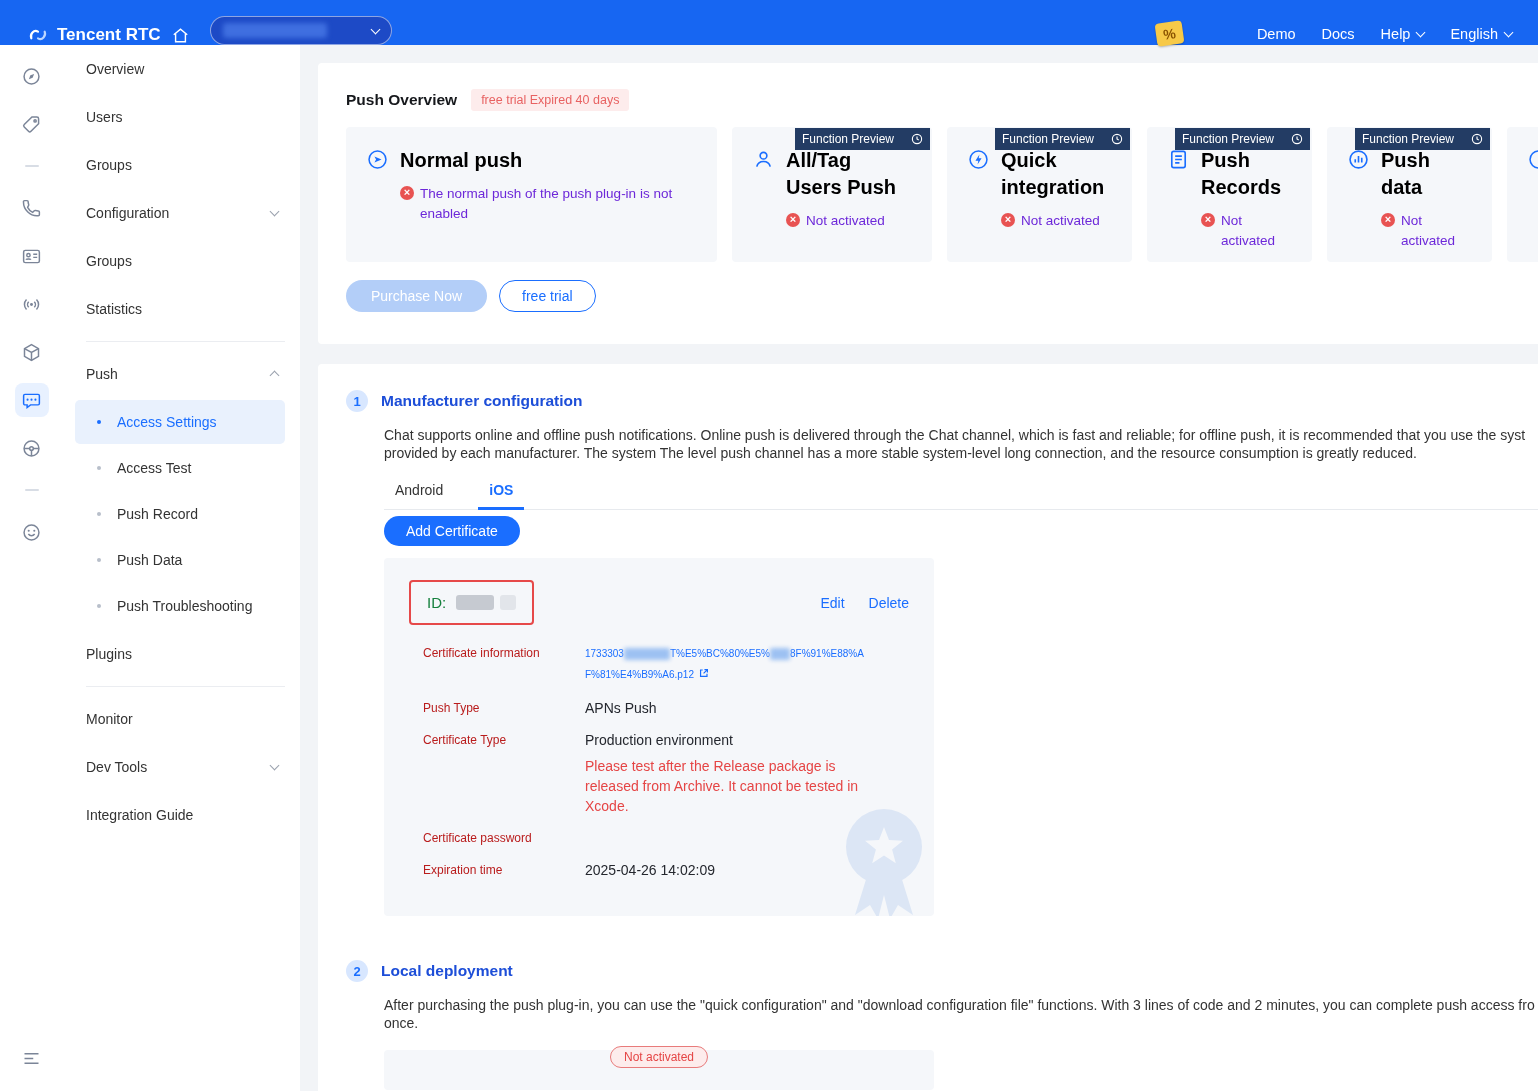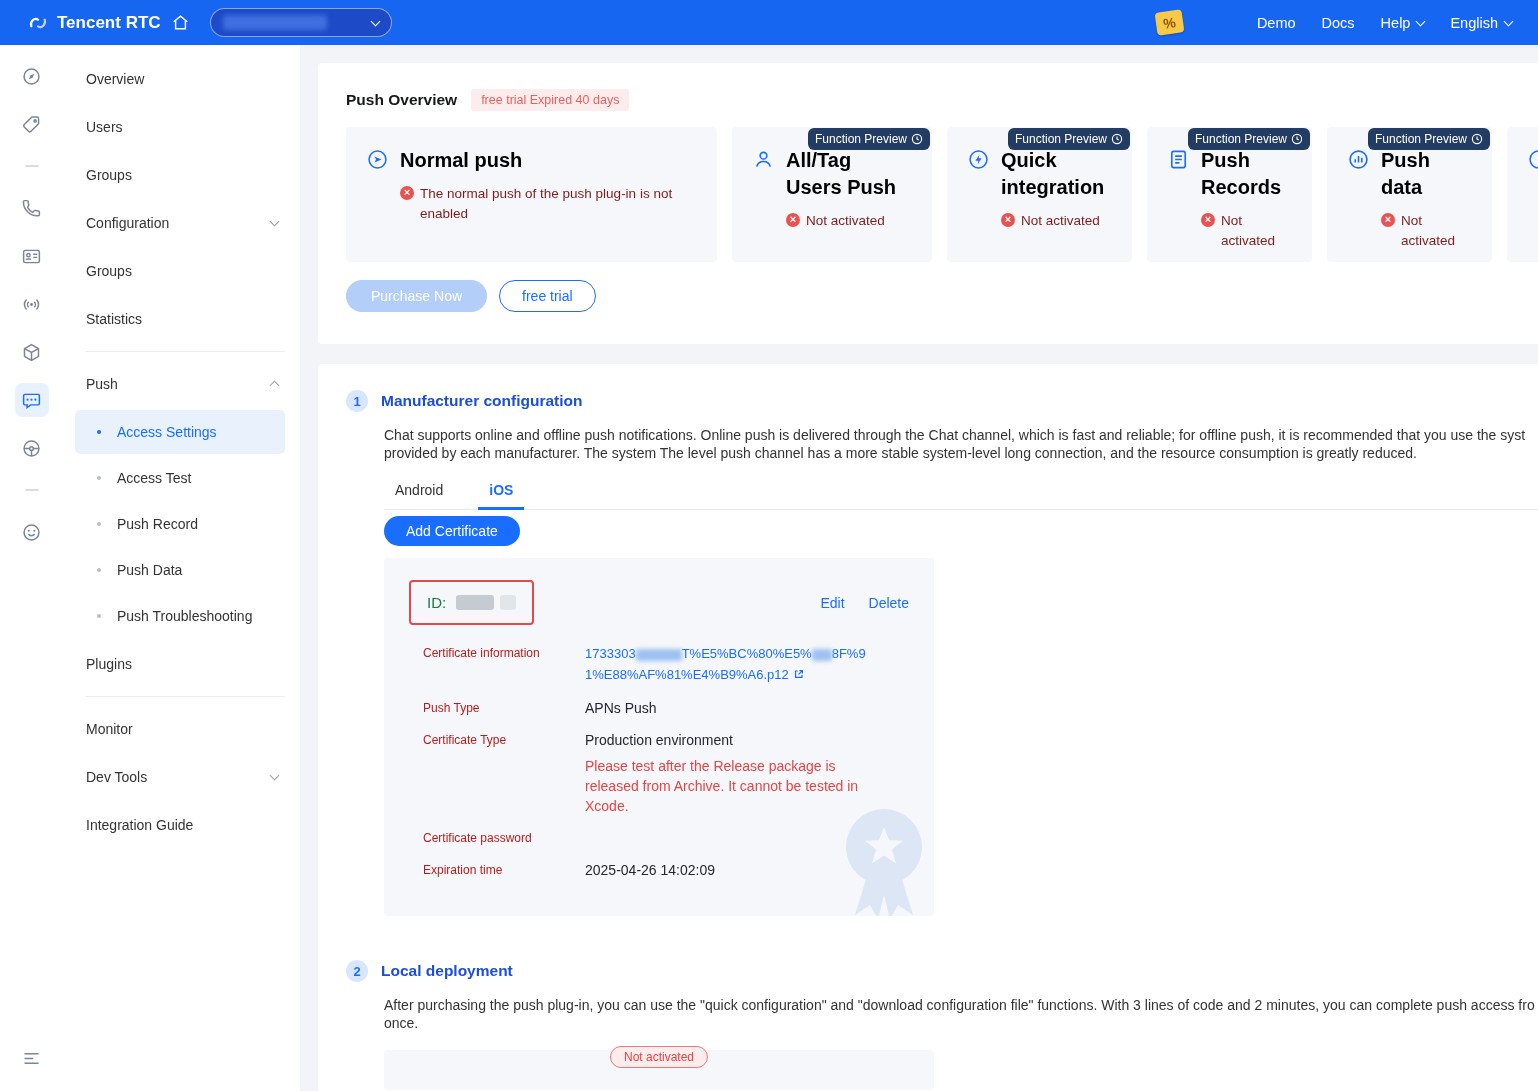--- a/index.html
+++ b/index.html
@@ -1,20 +1,20 @@
 <!DOCTYPE html>
 <html><head>
 <meta charset="utf-8">
 <style>
 *{box-sizing:border-box;margin:0;padding:0}
 html,body{width:1538px;height:1091px;overflow:hidden}
 body{font-family:"Liberation Sans",sans-serif;background:#f2f4f7;color:#1f2329;font-size:14px}
 
 
-.topbar{height:45px;background:#1766f2;display:flex;align-items:center;padding:0 26px 0 28px;color:#fff}
+.topbar{height:45px;background:#1766f2;display:flex;align-items:flex-end;padding:0 26px 0 28px;color:#fff}
 .brand{display:flex;align-items:center;gap:9px;font-size:17px;font-weight:bold;cursor:pointer}
 .brand svg{display:block}
 .home-btn{margin-left:10px;cursor:pointer;display:flex}
 .app-select{margin-left:20px;width:182px;height:29px;border-radius:15px;background:#1d4ac6;border:1px solid rgba(255,255,255,.5);display:flex;align-items:center;justify-content:space-between;padding:0 12px;cursor:pointer}
 .blur-blob{display:inline-block;border-radius:3px;filter:blur(2.5px)}
 .topnav{margin-left:auto;display:flex;align-items:center;gap:26px;font-size:14.5px}
 .topnav .link{cursor:pointer;display:flex;align-items:center;gap:7px}
 .coupon{width:27px;height:23px;background:#f7c948;border-radius:4px;transform:rotate(-8deg);color:#8a5200;font-weight:bold;font-size:14px;display:flex;align-items:center;justify-content:center;margin-right:48px;cursor:pointer;box-shadow:0 1px 2px rgba(0,0,0,.25)}
 .chev{display:inline-block;width:7px;height:7px;border-right:1.6px solid currentColor;border-bottom:1.6px solid currentColor;transform:rotate(45deg);margin-top:-3px}
 .chev.up{transform:rotate(-135deg);margin-top:3px}
@@ -23,21 +23,21 @@
 .frame{display:flex;height:1046px}
 
 
 .rail{width:63px;background:#fff;display:flex;flex-direction:column;align-items:center;padding:14px 0 16px;flex:0 0 auto}
 .rail-icon{width:34px;height:34px;display:flex;align-items:center;justify-content:center;border-radius:8px;color:#7b8598;margin-bottom:14px;cursor:pointer}
 .rail-icon.active{background:#e8f1ff;color:#1a6eff}
 .rail-dash{width:14px;height:2px;background:#d8dde5;border-radius:1px;margin:10px 0 24px}
 .rail-bottom{margin-top:auto;margin-bottom:0}
 
 
-.sidebar{width:237px;background:#fff;padding-top:10px;flex:0 0 auto}
+.sidebar{width:237px;background:#fff;flex:0 0 auto}
 .side-item{height:48px;display:flex;align-items:center;justify-content:space-between;padding:0 22px 0 23px;font-size:14px;color:#333;cursor:pointer}
 .side-item .chev{color:#9aa1ad}
 .side-sub{height:44px;margin:2px 15px 2px 12px;border-radius:5px;display:flex;align-items:center;padding-left:22px;gap:16px;color:#333;cursor:pointer}
 .side-sub .dot{width:4px;height:4px;border-radius:50%;background:#b8bfca;flex:0 0 auto}
 .side-sub.active{background:#e9f1fd;color:#1a6eff}
 .side-sub.active .dot{background:#1a6eff}
 .side-div{height:1px;background:#ebedf1;margin:8px 15px 8px 23px}
 
 
 .main{flex:1;background:#f2f4f7;padding:18px 0 0 18px;overflow:hidden}
@@ -47,24 +47,24 @@
 
 
 .ov-head{display:flex;align-items:center;gap:14px}
 .ov-title{font-size:15.5px;font-weight:bold;color:#16181c}
 .trial-badge{background:#fdecec;color:#e86262;font-size:12.5px;padding:4px 10px;border-radius:3px}
 .feat-row{display:flex;gap:15px;margin-top:16px}
 .feat{flex:0 0 auto;background:#f5f7fa;border-radius:4px;position:relative;padding:20px;display:flex;gap:11px;align-items:flex-start;height:135px}
 .fc1{width:371px}.fc2{width:200px}.fc3{width:185px}.fc4{width:165px}.fc5{width:165px}.fc6{width:200px}
 .feat .fi{flex:0 0 auto;color:#1a6eff;margin-top:1px}
 .feat-title{font-size:20px;font-weight:bold;color:#000000;line-height:1.35}
-.feat-status{margin-top:10px;display:flex;gap:6px;color:#7f1d1d;font-size:13.5px;line-height:1.45;align-items:flex-start}
+.feat-status{margin-top:10px;display:flex;gap:6px;color:#6d28d9;font-size:13.5px;line-height:1.45;align-items:flex-start}
 .errdot{flex:0 0 auto;width:14px;height:14px;border-radius:50%;background:#e85352;color:#fff;text-align:center;margin-top:2px}
 .errdot::before{content:"×";font-size:11px;line-height:13px;display:block;font-weight:bold}
-.fp-badge{position:absolute;top:1px;right:2px;background:#233c64;color:#fff;font-size:12px;padding:4px 7px;display:flex;align-items:center;gap:4px;border-radius:6px;cursor:pointer}
+.fp-badge{position:absolute;top:1px;right:2px;background:#233c64;color:#fff;font-size:12px;padding:4px 7px;display:flex;align-items:center;gap:17px;border-radius:0;cursor:pointer}
 .btn-row{display:flex;gap:12px;margin-top:18px}
 .btn{height:32px;border-radius:16px;display:inline-flex;align-items:center;justify-content:center;font-size:14px;padding:0 25px;cursor:pointer;border:none}
 .btn.primary-disabled{background:#b3cef8;color:#fff}
 .btn.ghost{background:#fff;border:1px solid #1a6eff;color:#1a6eff;padding:0 22px}
 
 
 .step-head{display:flex;align-items:center;gap:13px}
 .step-num{width:22px;height:22px;border-radius:50%;background:#d8e7ff;color:#1a6eff;font-weight:bold;font-size:13px;display:flex;align-items:center;justify-content:center;flex:0 0 auto}
 .step-title{font-size:15.5px;font-weight:bold;color:#1d4ed8}
 .sect-body{margin-left:38px}
@@ -83,21 +83,21 @@
 .id-label{font-size:15px;font-weight:normal;color:#15803d}
 .gblob{width:38px;height:15px;background:#c6cad1;border-radius:3px}
 .gblob.light{width:16px;background:#e2e5ea;margin-left:-4px}
 .cert-links{display:flex;gap:24px}
 .cert-links span{color:#1a6eff;cursor:pointer}
 .cert-rows{margin:18px 0 0 14px;position:relative;z-index:1}
 .crow{display:flex;margin-bottom:12px}
 .crow:last-child{margin-bottom:0}
 .clabel{width:162px;flex:0 0 auto;color:#b91c1c;font-size:12px;line-height:20px}
 .cval{font-size:14px;color:#24272e;line-height:20px}
-.certlink{color:#1a6eff;font-size:13px;line-height:21px;width:290px;word-break:break-all;cursor:pointer}
+.certlink{color:#1a6eff;font-size:10px;line-height:21px;width:290px;word-break:break-all;cursor:pointer}
 .bblob{display:inline-block;vertical-align:middle;height:12px;background:#9dc1f2;border-radius:2px;filter:blur(2px)}
 .extlink{display:inline-block;vertical-align:-1px;margin-left:4px}
 .warn{color:#e54545;margin-top:6px;width:290px;line-height:20px;font-size:14px}
 .pwblob{width:24px;height:13px;background:#2f3338;border-radius:2px;clip-path:polygon(0 20%,65% 0,100% 40%,100% 100%,0 100%);margin-top:3px}
 .watermark{position:absolute;right:-10px;bottom:-8px;z-index:0}
 
 
 .ld-bottom{margin-top:18px;width:550px;height:40px;background:#f5f7fa;border-radius:4px;position:relative}
 .na-pill{position:absolute;left:50%;transform:translateX(-50%);top:-4px;background:#fdecec;border:1px solid #e87b7b;color:#e54545;font-size:12px;padding:3px 13px;border-radius:11px;white-space:nowrap}
 </style>

